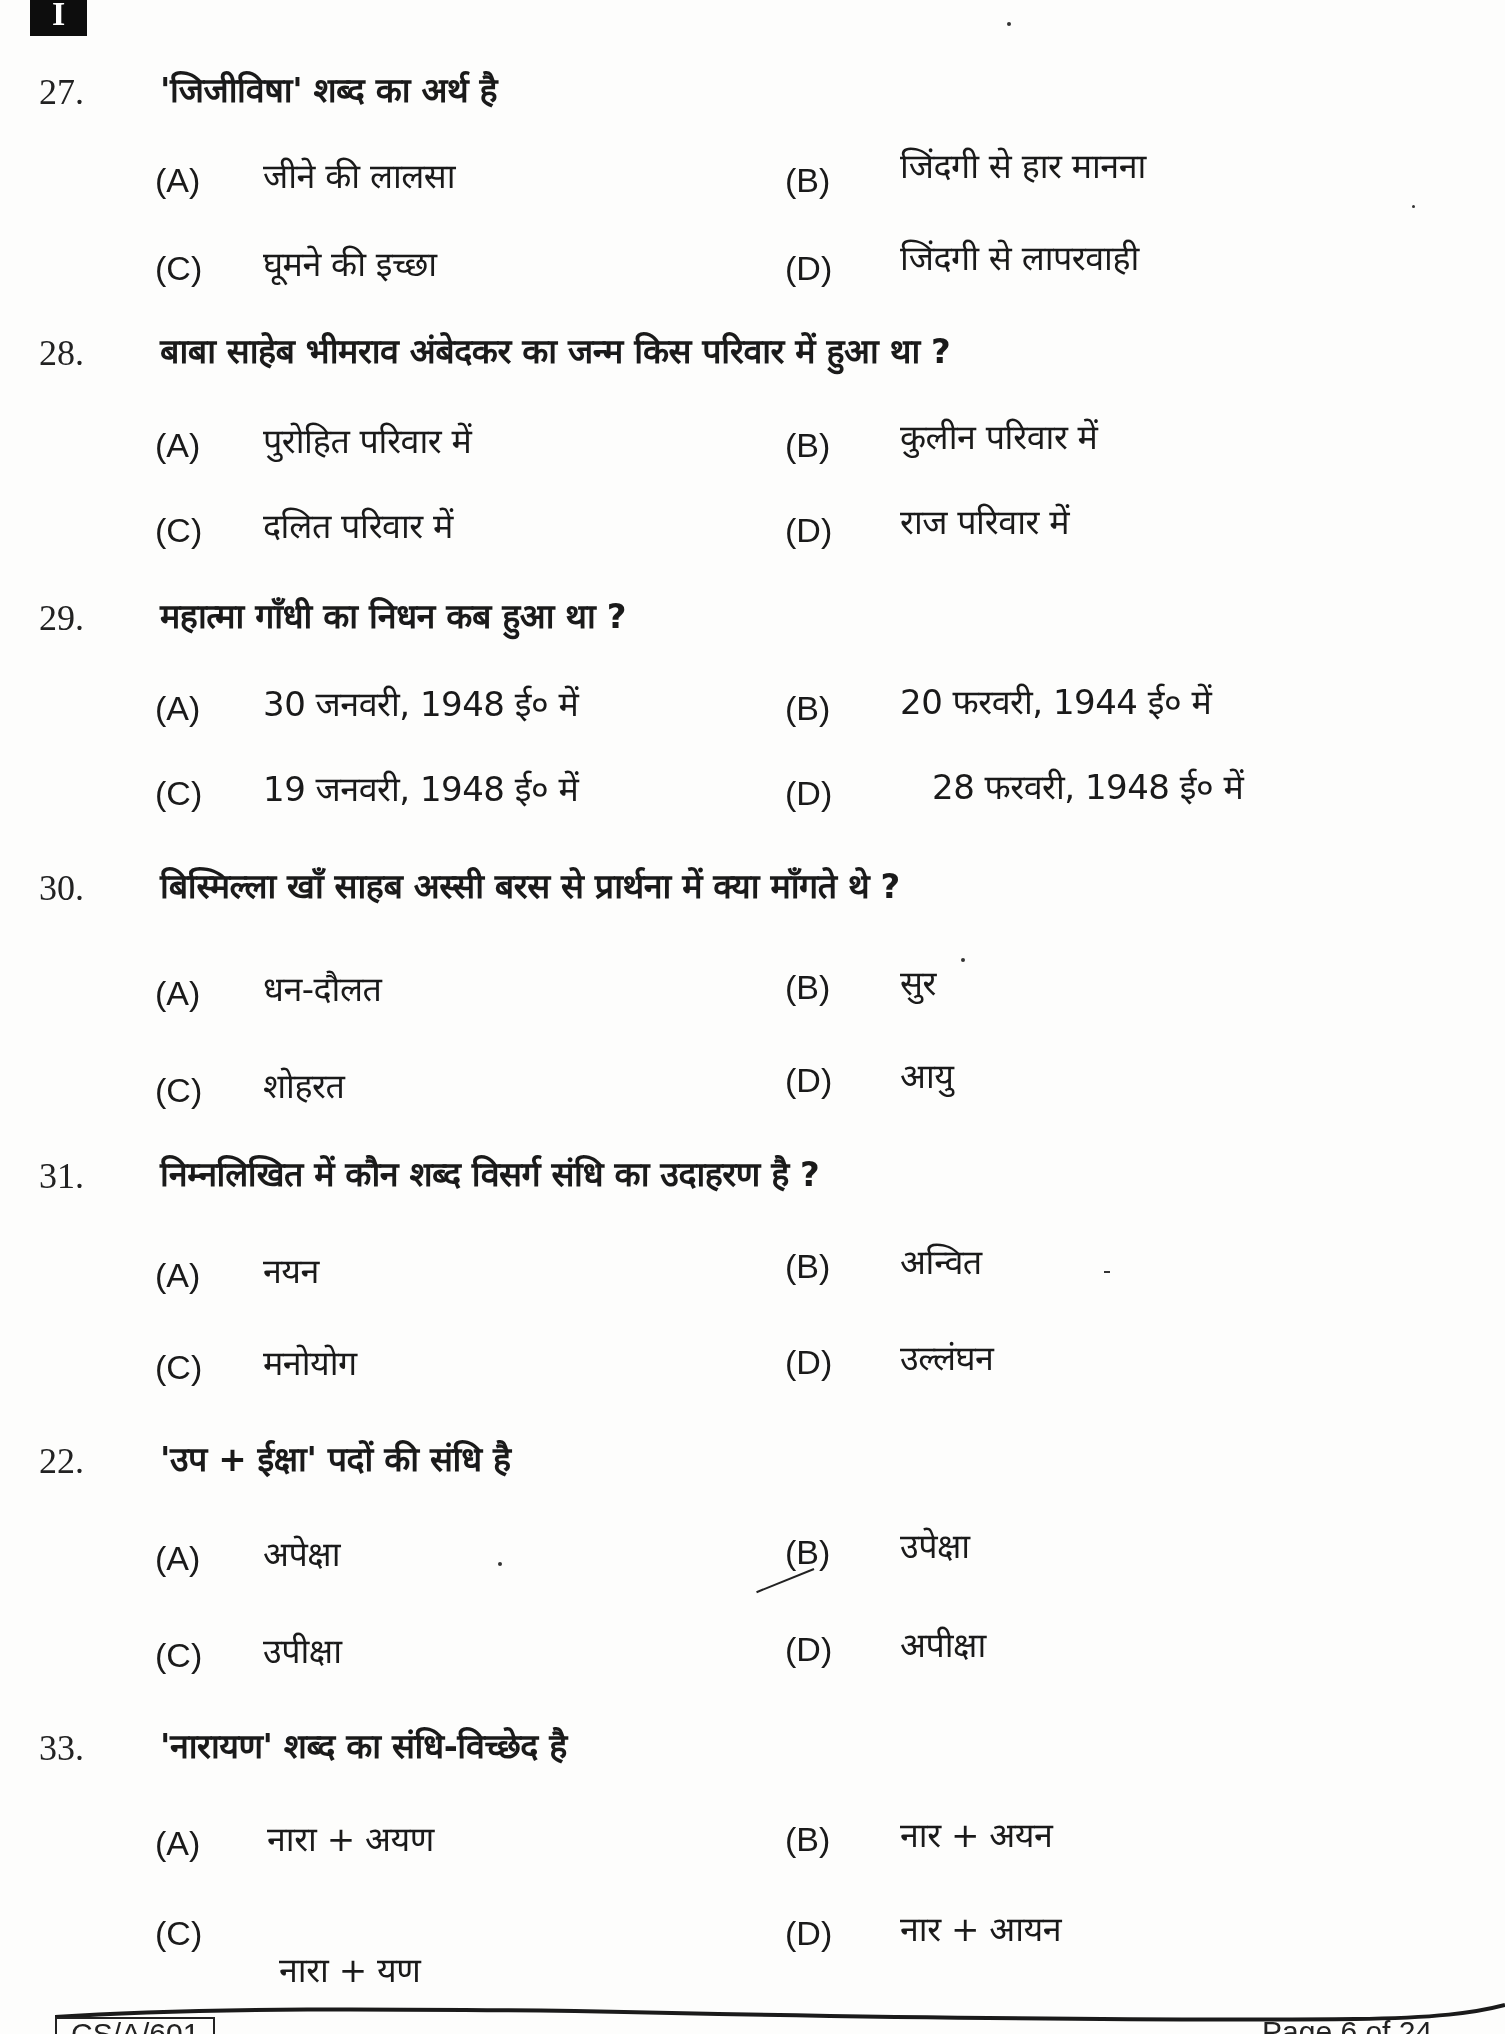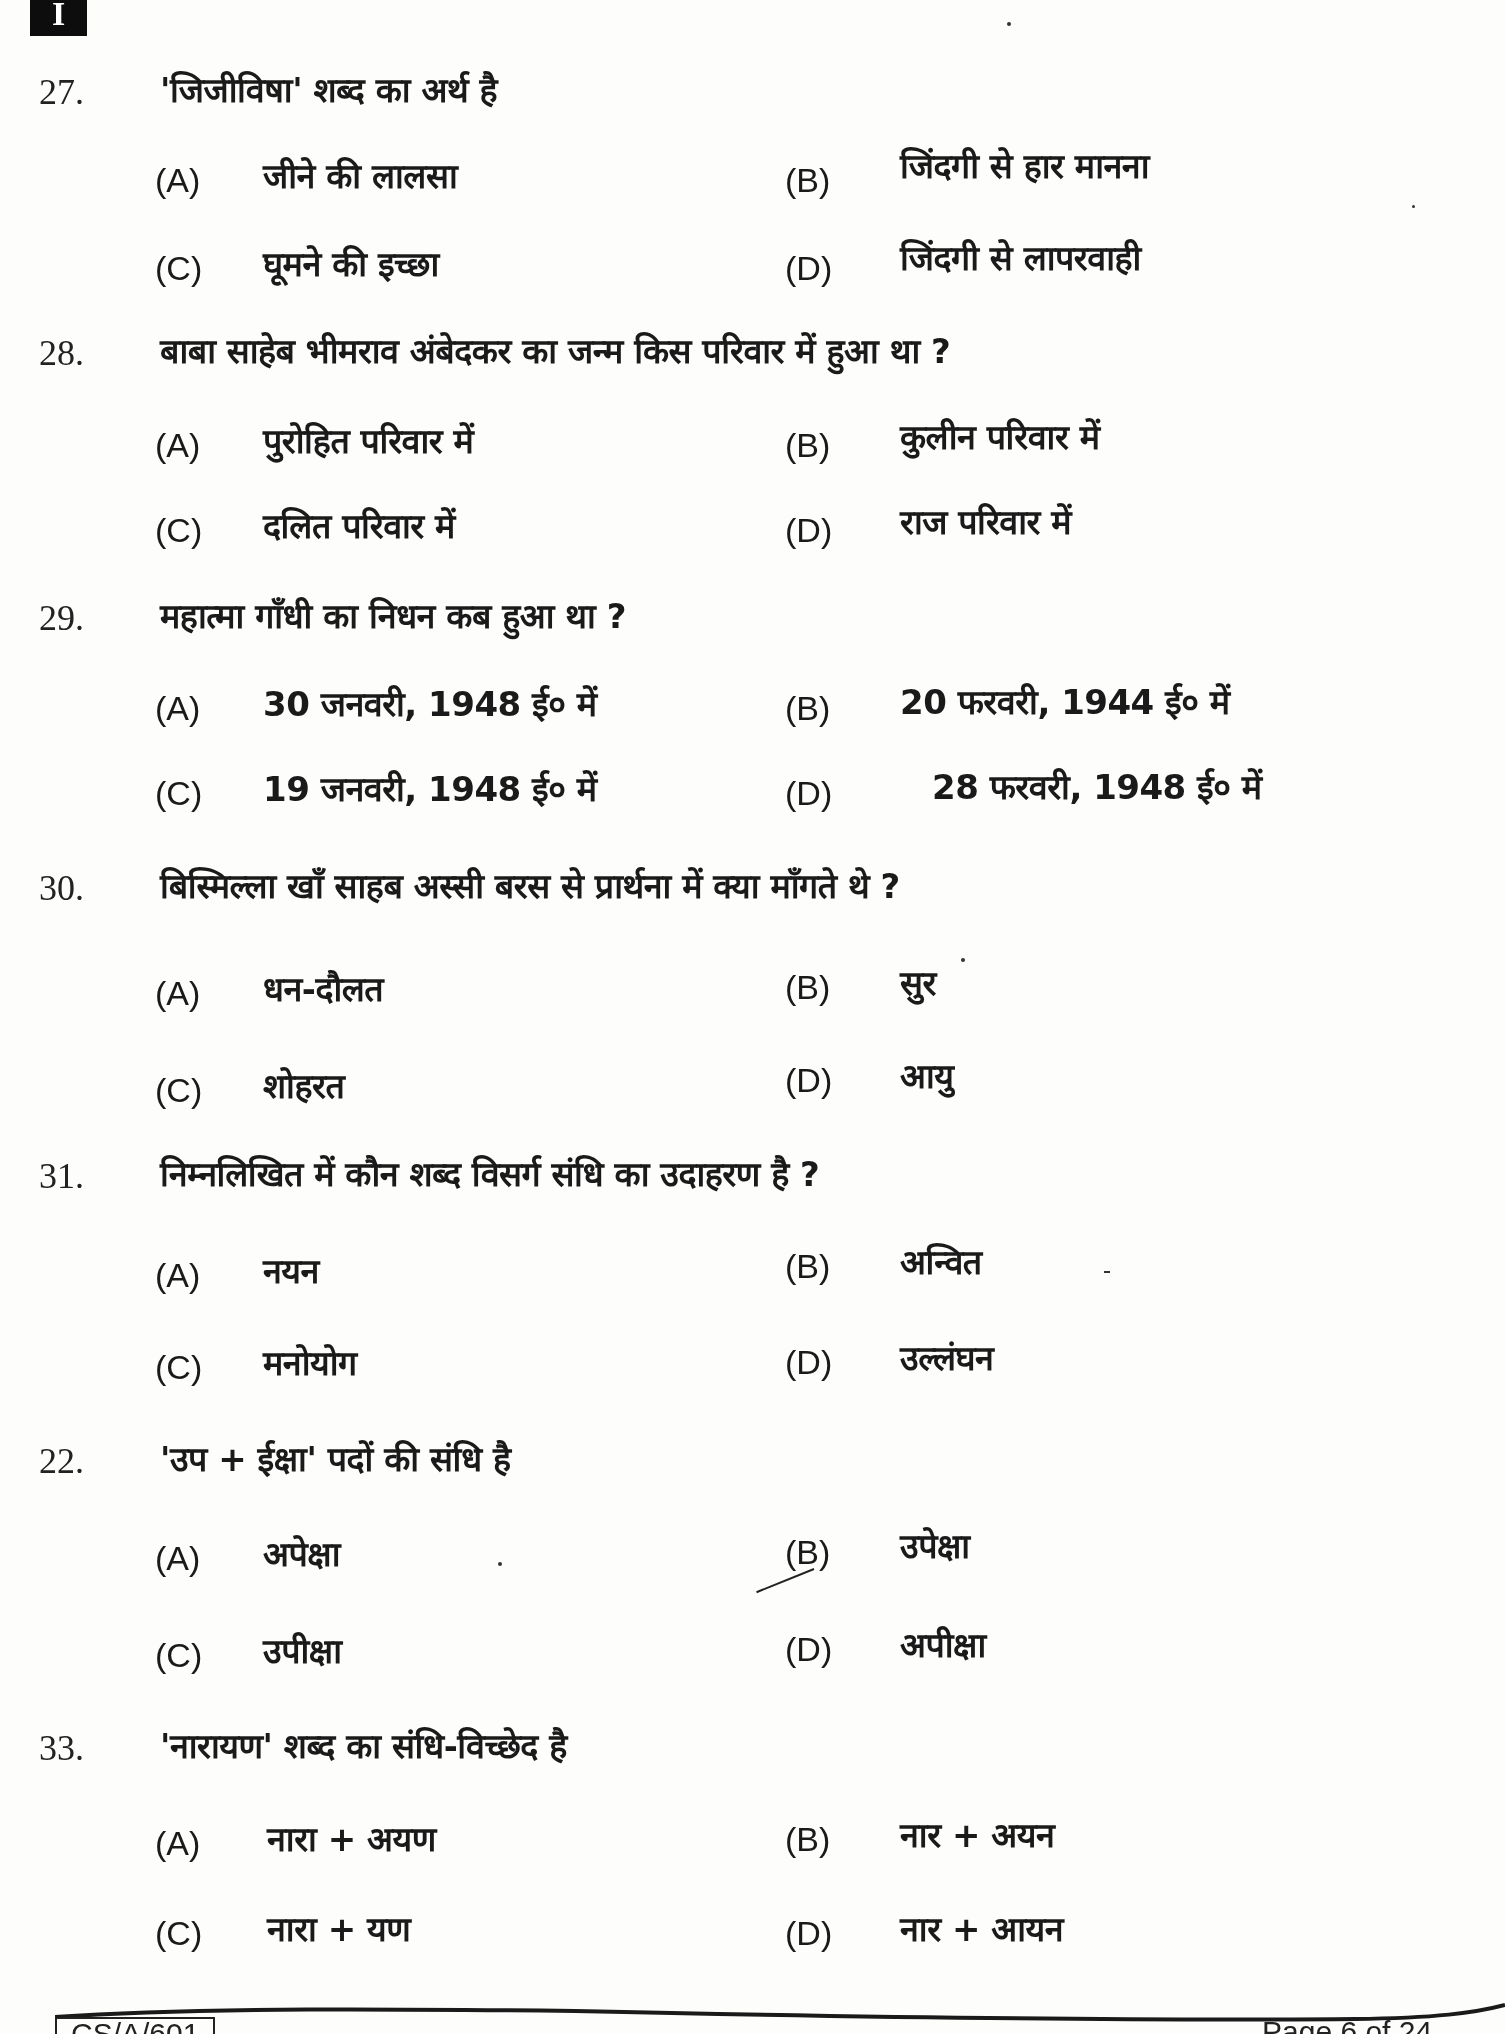--- a/index.html
+++ b/index.html
@@ -75,21 +75,21 @@
     font-size: 34px;
     line-height: 44px;
     color: #1a1a1a;
   }
   .opt-text {
     position: absolute;
     top: -4px;
     font-family: "DejaVu Sans", sans-serif;
     font-size: 34px;
     line-height: 44px;
-    font-weight: bold;
+    font-weight: normal;
     color: #1a1a1a;
     letter-spacing: -0.5px;
   }
   .opt-left { left: 155px; }
   .opt-right { left: 785px; }
   .opt-left .opt-text { left: 108px; }
   .opt-right .opt-text { left: 115px; }
 
   .tick-mark {
     position: absolute;
@@ -282,21 +282,21 @@
   <div class="option opt-left" style="top:1821px;">
     <span class="opt-label">(A)</span>
     <span class="opt-text" style="left:112px;">नारा + अयण</span>
   </div>
   <div class="option opt-right" style="top:1817px;">
     <span class="opt-label">(B)</span>
     <span class="opt-text">नार +  अयन</span>
   </div>
   <div class="option opt-left" style="top:1911px;">
     <span class="opt-label">(C)</span>
-    <span class="opt-text" style="left:112px;">नारा +  यण</span>
+    <span class="opt-text" style="left:124px;margin-top:41px;">नारा +  यण</span>
   </div>
   <div class="option opt-right" style="top:1911px;">
     <span class="opt-label">(D)</span>
     <span class="opt-text">नार + आयन</span>
   </div>
 
   <svg class="footer-rule" viewBox="0 0 1450 30" preserveAspectRatio="none">
     <path d="M0 14 C 150 4, 350 6, 520 8 C 800 14, 1100 18, 1300 16 C 1380 15, 1420 10, 1450 2" stroke="#1a1a1a" stroke-width="4" fill="none"></path>
   </svg>
   <div class="footer-code">

